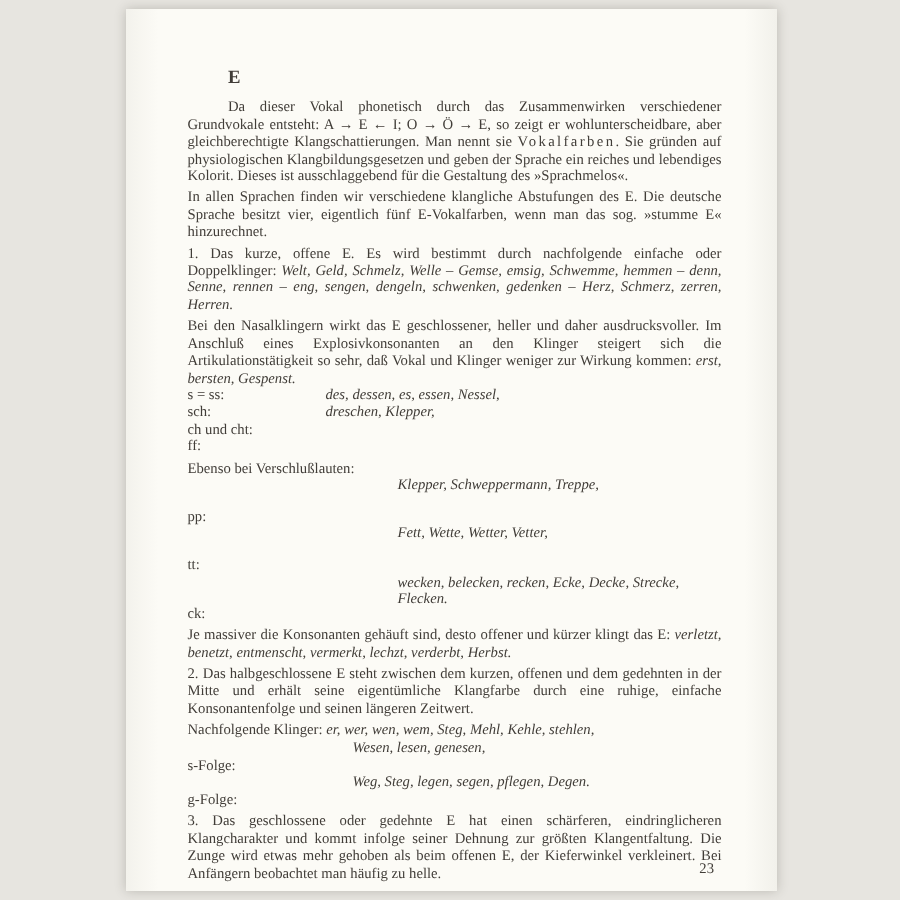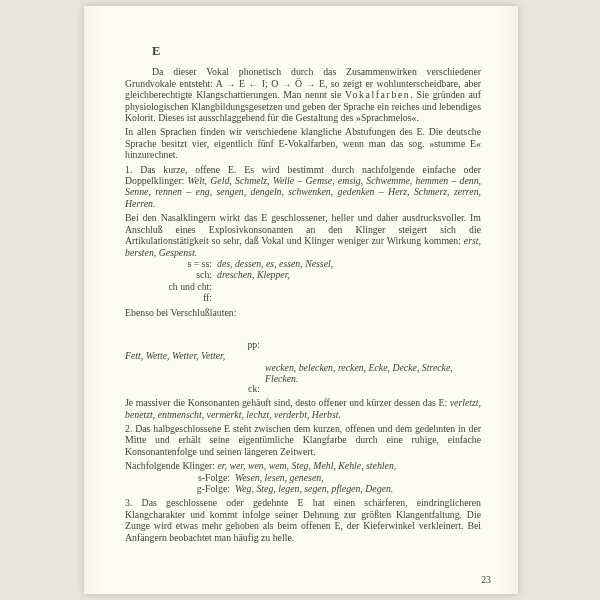--- a/index.html
+++ b/index.html
@@ -36,28 +36,28 @@
     font-weight: bold;
     margin-left: 27px;
     margin-bottom: 9px;
     letter-spacing: 0.5px;
   }
   .p { margin-top: 3px; }
   .p.indent { text-indent: 27px; }
   .i { font-style: italic; margin-top: 40px; }
   .sp { letter-spacing: 1.6px; }
   .def { display: flex; text-align: left; }
-  .def-label { flex: none; text-align: right; padding-right: 5px; }
+  .def-label { flex: none; padding-right: 5px; }
   .def-body { flex: 1 1 auto; font-style: italic; }
   .g1 .def-label { width: 92px; }
   .g2 .def-label { width: 140px; margin-top: 21px; }
-  .g3 .def-label { width: 110px; }
+  .g3 .def-label { width: 110px; margin-top: 12px; }
   .pagenum {
     position: absolute;
-    right: 27px; bottom: 9px;
+    right: 42px; bottom: 9px;
     font-size: 9.8px;
     color: var(--c-ink, #413d38);
   }
 </style>
 </head>
 <body>
 
 <div class="scan">
   <div class="page">
     <div class="content">
@@ -77,29 +77,31 @@
           </div>
           <div class="def g1">
             <span class="def-label">ch und cht:</span>
           </div>
           <div class="def g1">
             <span class="def-label">ff:</span>
           </div>
           <div class="p"><span>Ebenso bei Verschlußlauten:</span></div>
           <div class="def g2">
             <span class="def-label">pp:</span>
+            <span class="def-body">Klepper, Schweppermann, Treppe,</span>
           </div>
           <div class="def g2">
+            <span class="def-label">tt:</span>
             <span class="def-body">Fett, Wette, Wetter, Vetter,</span>
           </div>
           <div class="def g2">
             <span class="def-label">ck:</span>
             <span class="def-body">wecken, belecken, recken, Ecke, Decke, Strecke, Flecken.</span>
           </div>
-          <div class="p"><span>Je massiver die Konsonanten gehäuft sind, desto offener und kürzer dessen das E: </span><span class="i">verletzt, benetzt, entmenscht, vermerkt, lechzt, verderbt, Herbst.</span></div>
+          <div class="p"><span>Je massiver die Konsonanten gehäuft sind, desto offener und kürzer klingt das E: </span><span class="i">verletzt, benetzt, entmenscht, vermerkt, lechzt, verderbt, Herbst.</span></div>
           <div class="p"><span>2. Das halbgeschlossene E steht zwischen dem kurzen, offenen und dem gedehnten in der Mitte und erhält seine eigentümliche Klangfarbe durch eine ruhige, einfache Konsonantenfolge und seinen längeren Zeitwert.</span></div>
           <div class="p"><span>Nachfolgende Klinger: </span><span class="i">er, wer, wen, wem, Steg, Mehl, Kehle, stehlen,</span></div>
           <div class="def g3">
             <span class="def-label">s-Folge:</span>
             <span class="def-body">Wesen, lesen, genesen,</span>
           </div>
           <div class="def g3">
             <span class="def-label">g-Folge:</span>
             <span class="def-body">Weg, Steg, legen, segen, pflegen, Degen.</span>
           </div>

